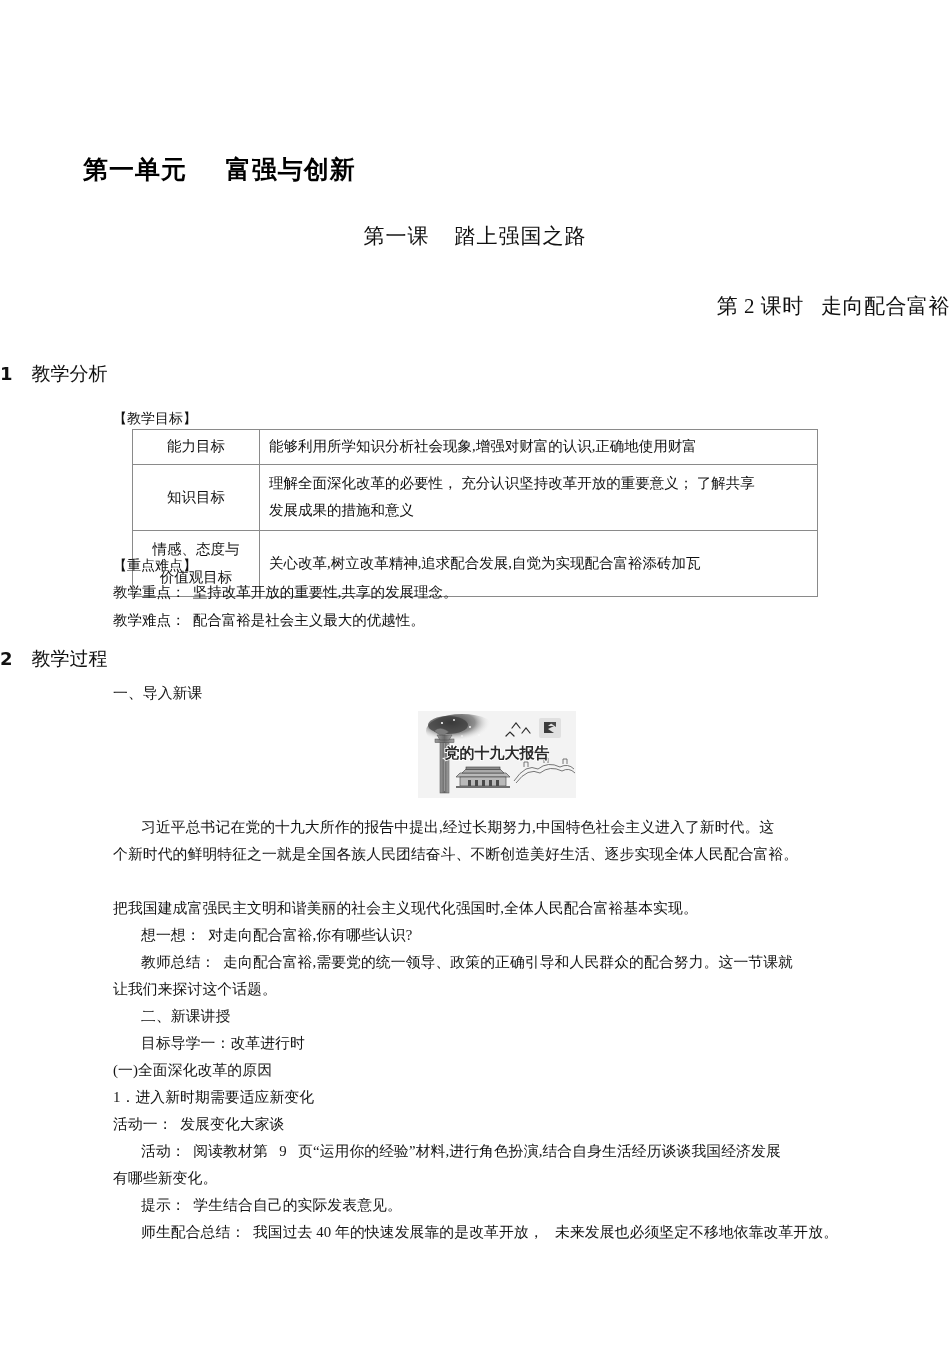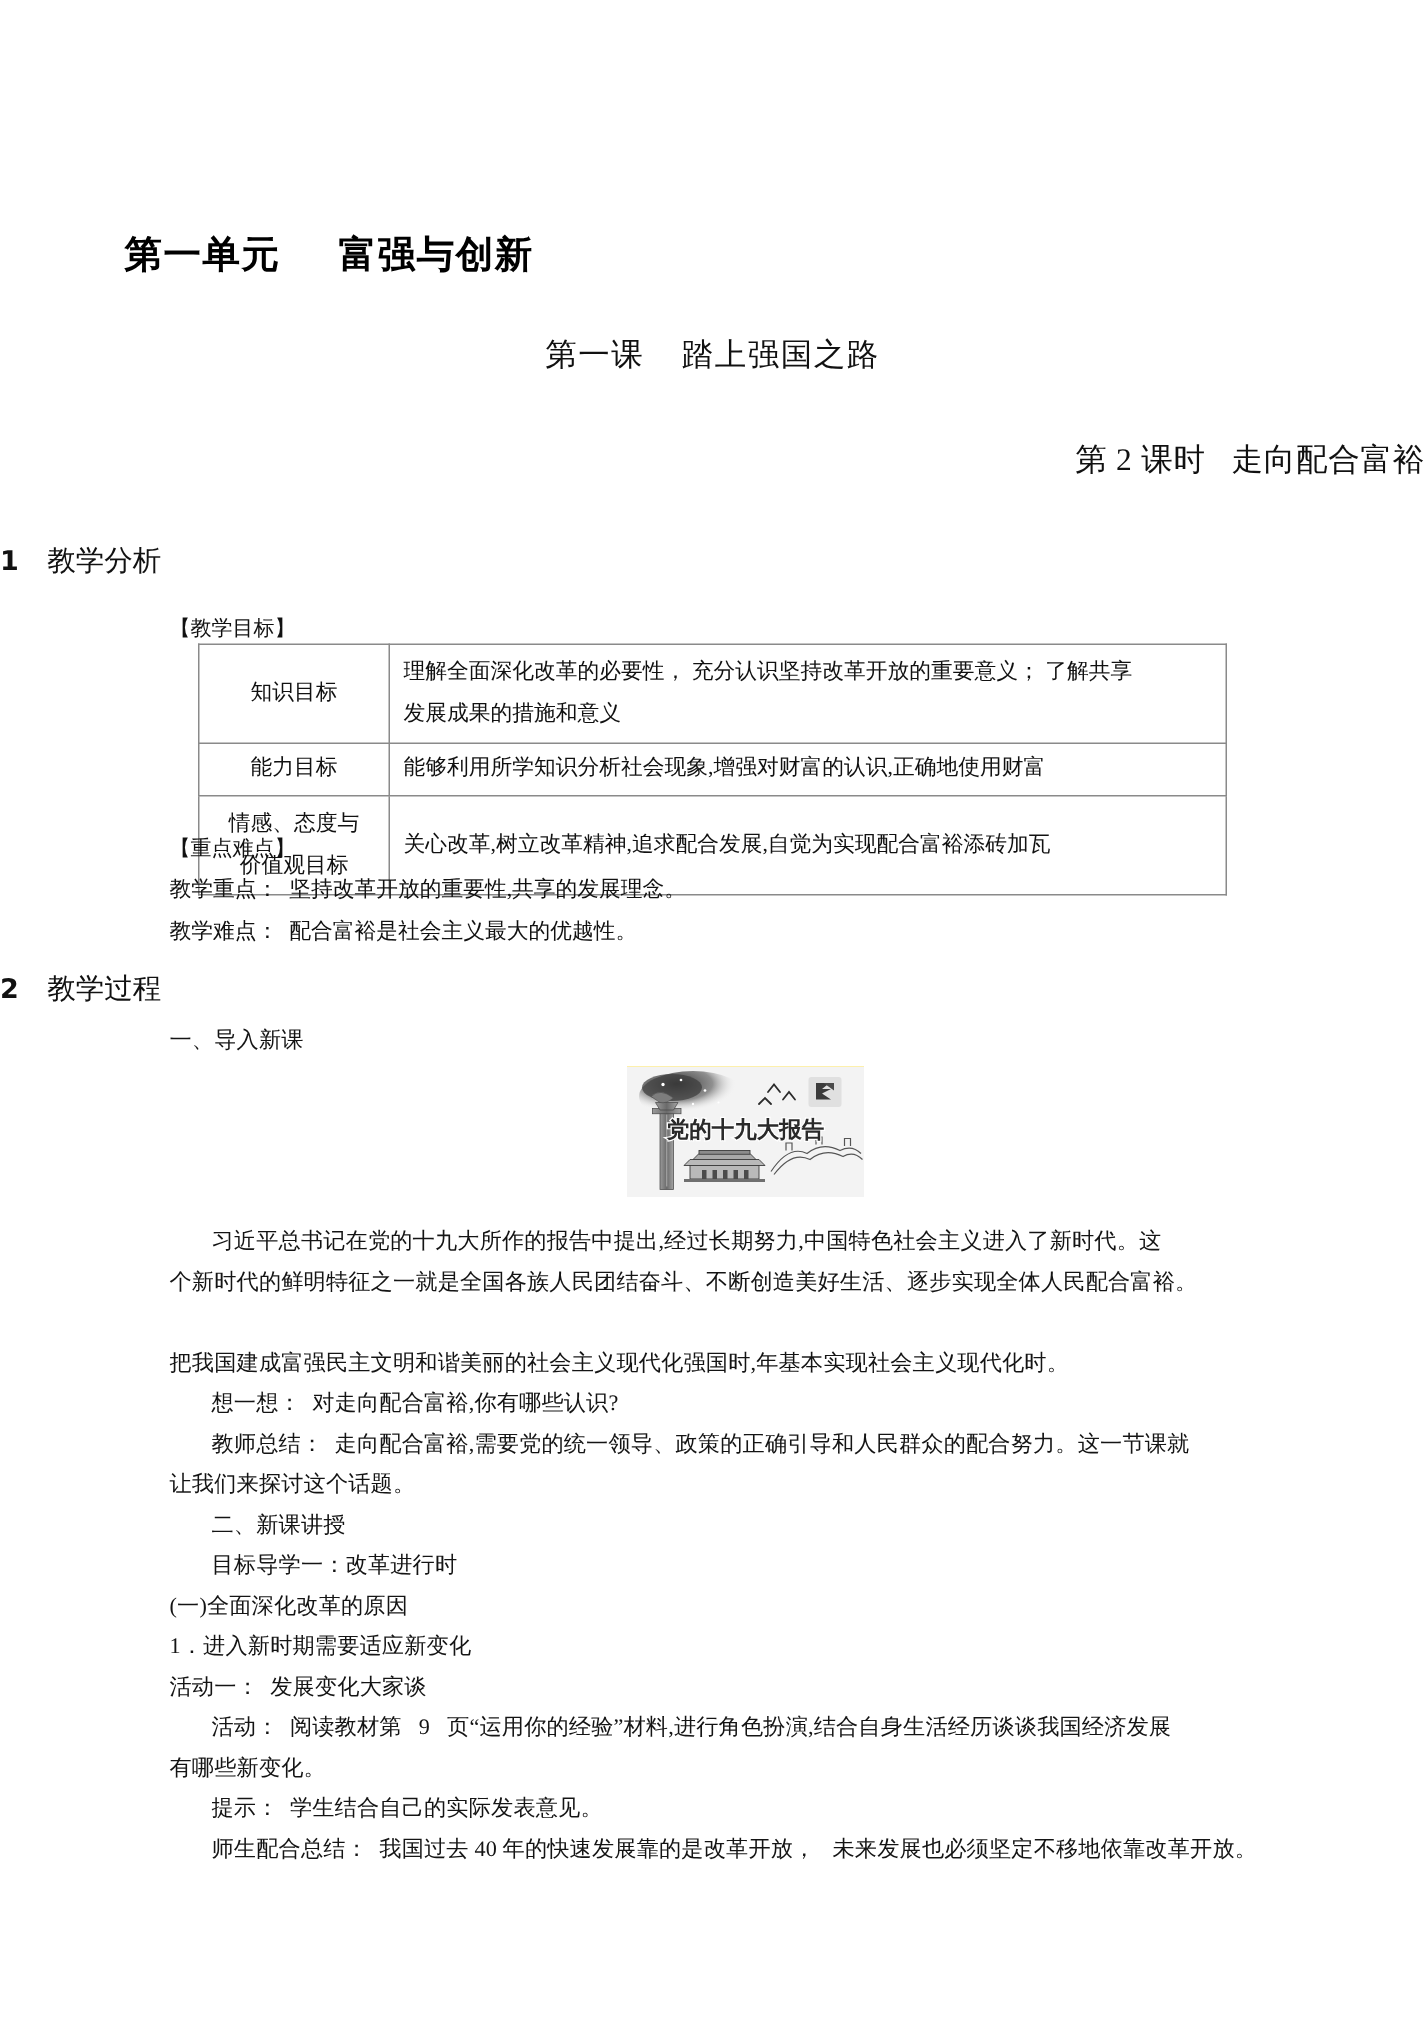--- a/index.html
+++ b/index.html
@@ -164,29 +164,29 @@
 
   <div class="period-title">第 2 课时   走向配合富裕</div>
 
   <div class="section-heading" id="sec-analysis"><span class="num">1</span>　<span>教学分析</span></div>
 
   <div class="bracket-label" id="label-objectives">【教学目标】</div>
 
   <table class="obj-table">
     <tbody>
       <tr>
+        <td class="label-cell">能力目标</td>
+        <td class="value-cell">能够利用所学知识分析社会现象,增强对财富的认识,正确地使用财富</td>
+      </tr>
+      <tr>
         <td class="label-cell">知识目标</td>
         <td class="value-cell two-line">
           <div>理解全面深化改革的必要性，  充分认识坚持改革开放的重要意义；      了解共享</div>
           <div>发展成果的措施和意义</div>
         </td>
-      </tr>
-      <tr>
-        <td class="label-cell">能力目标</td>
-        <td class="value-cell">能够利用所学知识分析社会现象,增强对财富的认识,正确地使用财富</td>
       </tr>
       <tr>
         <td class="label-cell" style="white-space:pre-line;line-height:1.9;font-family:Liberation Serif, serif;"><span>情感、态度与
 价值观目标</span></td>
         <td class="value-cell">关心改革,树立改革精神,追求配合发展,自觉为实现配合富裕添砖加瓦</td>
       </tr>
     </tbody>
   </table>
 
   <div class="bracket-label" id="label-keypoints">【重点难点】</div>
@@ -270,21 +270,21 @@
         <path d="M126 52 l0 -5 l4 0 l0 5"></path>
         <path d="M145 53 l0 -5 l4 0 l0 5"></path>
       </g>
 
       <text x="79" y="47" font-family="DejaVu Sans, Liberation Sans, sans-serif" font-size="15" font-weight="bold" text-anchor="middle" fill="#2a2a2a" stroke="#ffffff" stroke-width="1.6" paint-order="stroke">党的十九大报告</text>
     </svg>
   </div>
 
   <div class="body-line" style="top:845px;">个新时代的鲜明特征之一就是全国各族人民团结奋斗、不断创造美好生活、逐步实现全体人民配合富裕。</div>
   <div class="body-line indent" style="top:818px;">习近平总书记在党的十九大所作的报告中提出,经过长期努力,中国特色社会主义进入了新时代。这</div>
-  <div class="body-line" style="top:899px;">把我国建成富强民主文明和谐美丽的社会主义现代化强国时,年基本实现社会主义现代化时。</div>
+  <div class="body-line" style="top:899px;">把我国建成富强民主文明和谐美丽的社会主义现代化强国时,全体人民配合富裕基本实现。</div>
 
   <div class="body-line indent" style="top:926px;">想一想：  对走向配合富裕,你有哪些认识?</div>
 
   <div class="body-line indent" style="top:953px;">教师总结：  走向配合富裕,需要党的统一领导、政策的正确引导和人民群众的配合努力。这一节课就</div>
   <div class="body-line" style="top:980px;">让我们来探讨这个话题。</div>
 
   <div class="body-line indent" style="top:1007px;">二、新课讲授</div>
   <div class="body-line indent" style="top:1034px;">目标导学一：改革进行时</div>
   <div class="body-line" style="top:1061px;">(一)全面深化改革的原因</div>
   <div class="body-line" style="top:1088px;">1．进入新时期需要适应新变化</div>

